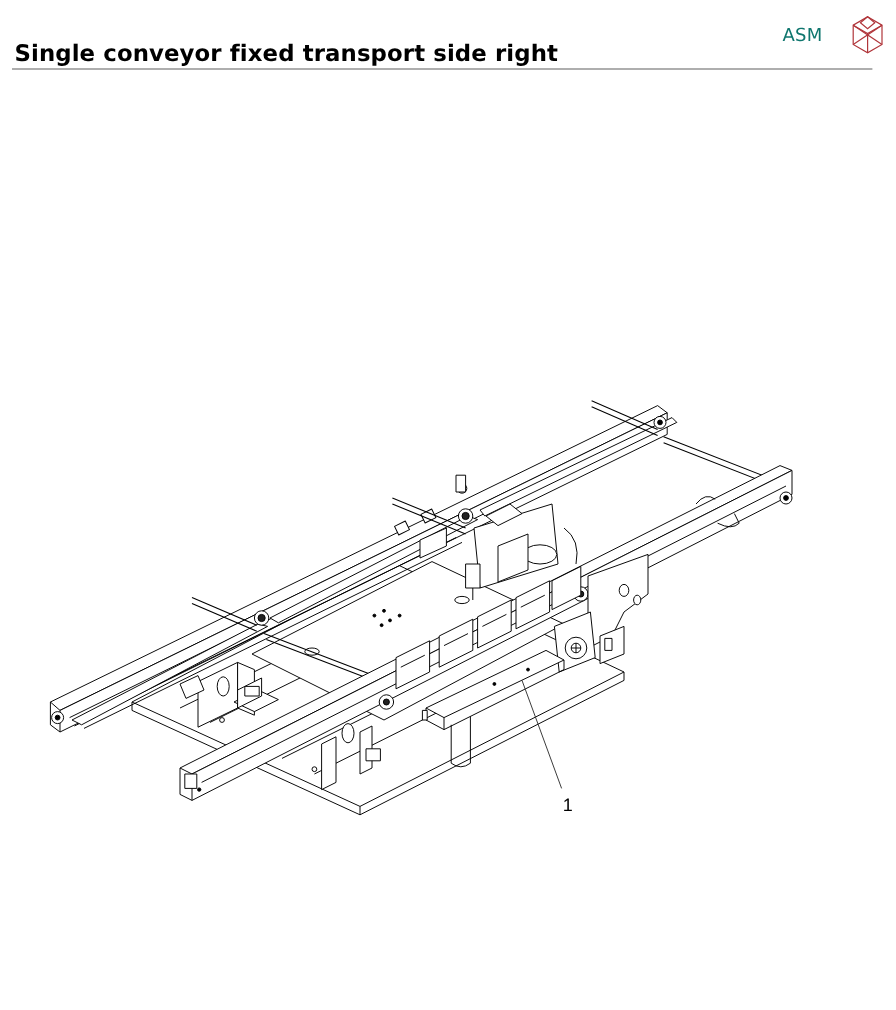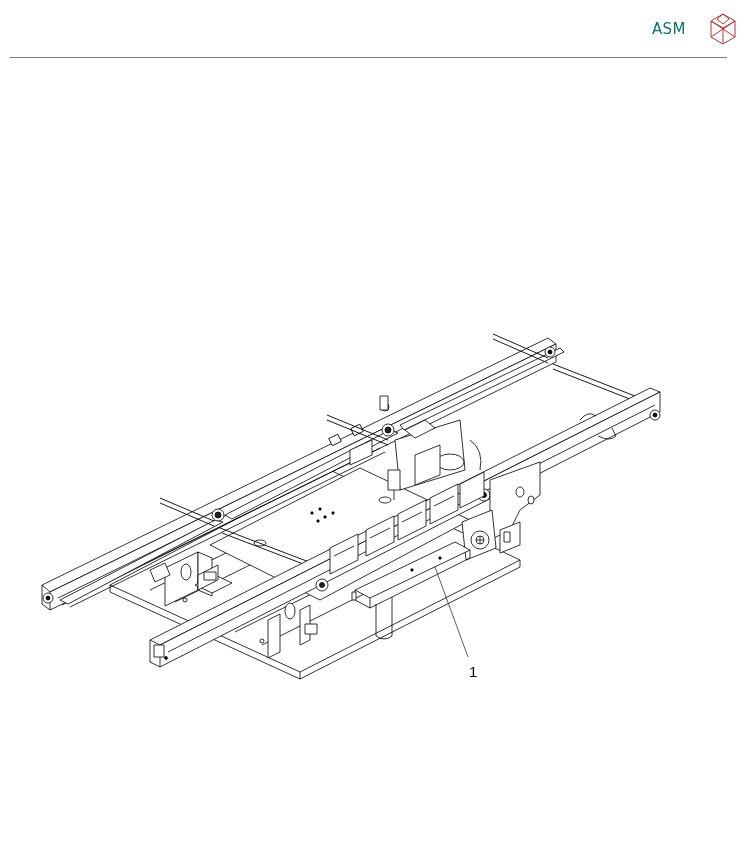--- a/index.html
+++ b/index.html
@@ -15,20 +15,21 @@
   .brand-logo { width: 26px; height: 32px; display: block; }
   .drawing { position: absolute; left: 0; top: 0; width: 747px; height: 842px; }
   .callout-label { position: absolute; left: 469px; top: 663px; font-size: 15px;
                    font-family: "Liberation Sans", sans-serif; }
   svg.drawing-svg { position: absolute; left: 0; top: 0; }
 </style>
 </head>
 <body>
 
 <div class="page-header">
+  <div class="title">Single conveyor fixed transport side right</div>
   <div class="rule"></div>
   <div class="brand">
     <span class="brand-text">ASM</span>
     <svg class="brand-logo" viewBox="0 0 26 32">
       <g fill="none" stroke="#b0353a" stroke-width="1">
         <polygon points="13,1 25,8 25,24 13,31 1,24 1,8"></polygon>
         <polyline points="1,8 13,15 25,8"></polyline>
         <line x1="13" y1="15" x2="13" y2="31"></line>
         <line x1="1" y1="24" x2="25" y2="8"></line>
         <line x1="1" y1="8" x2="25" y2="24"></line>

